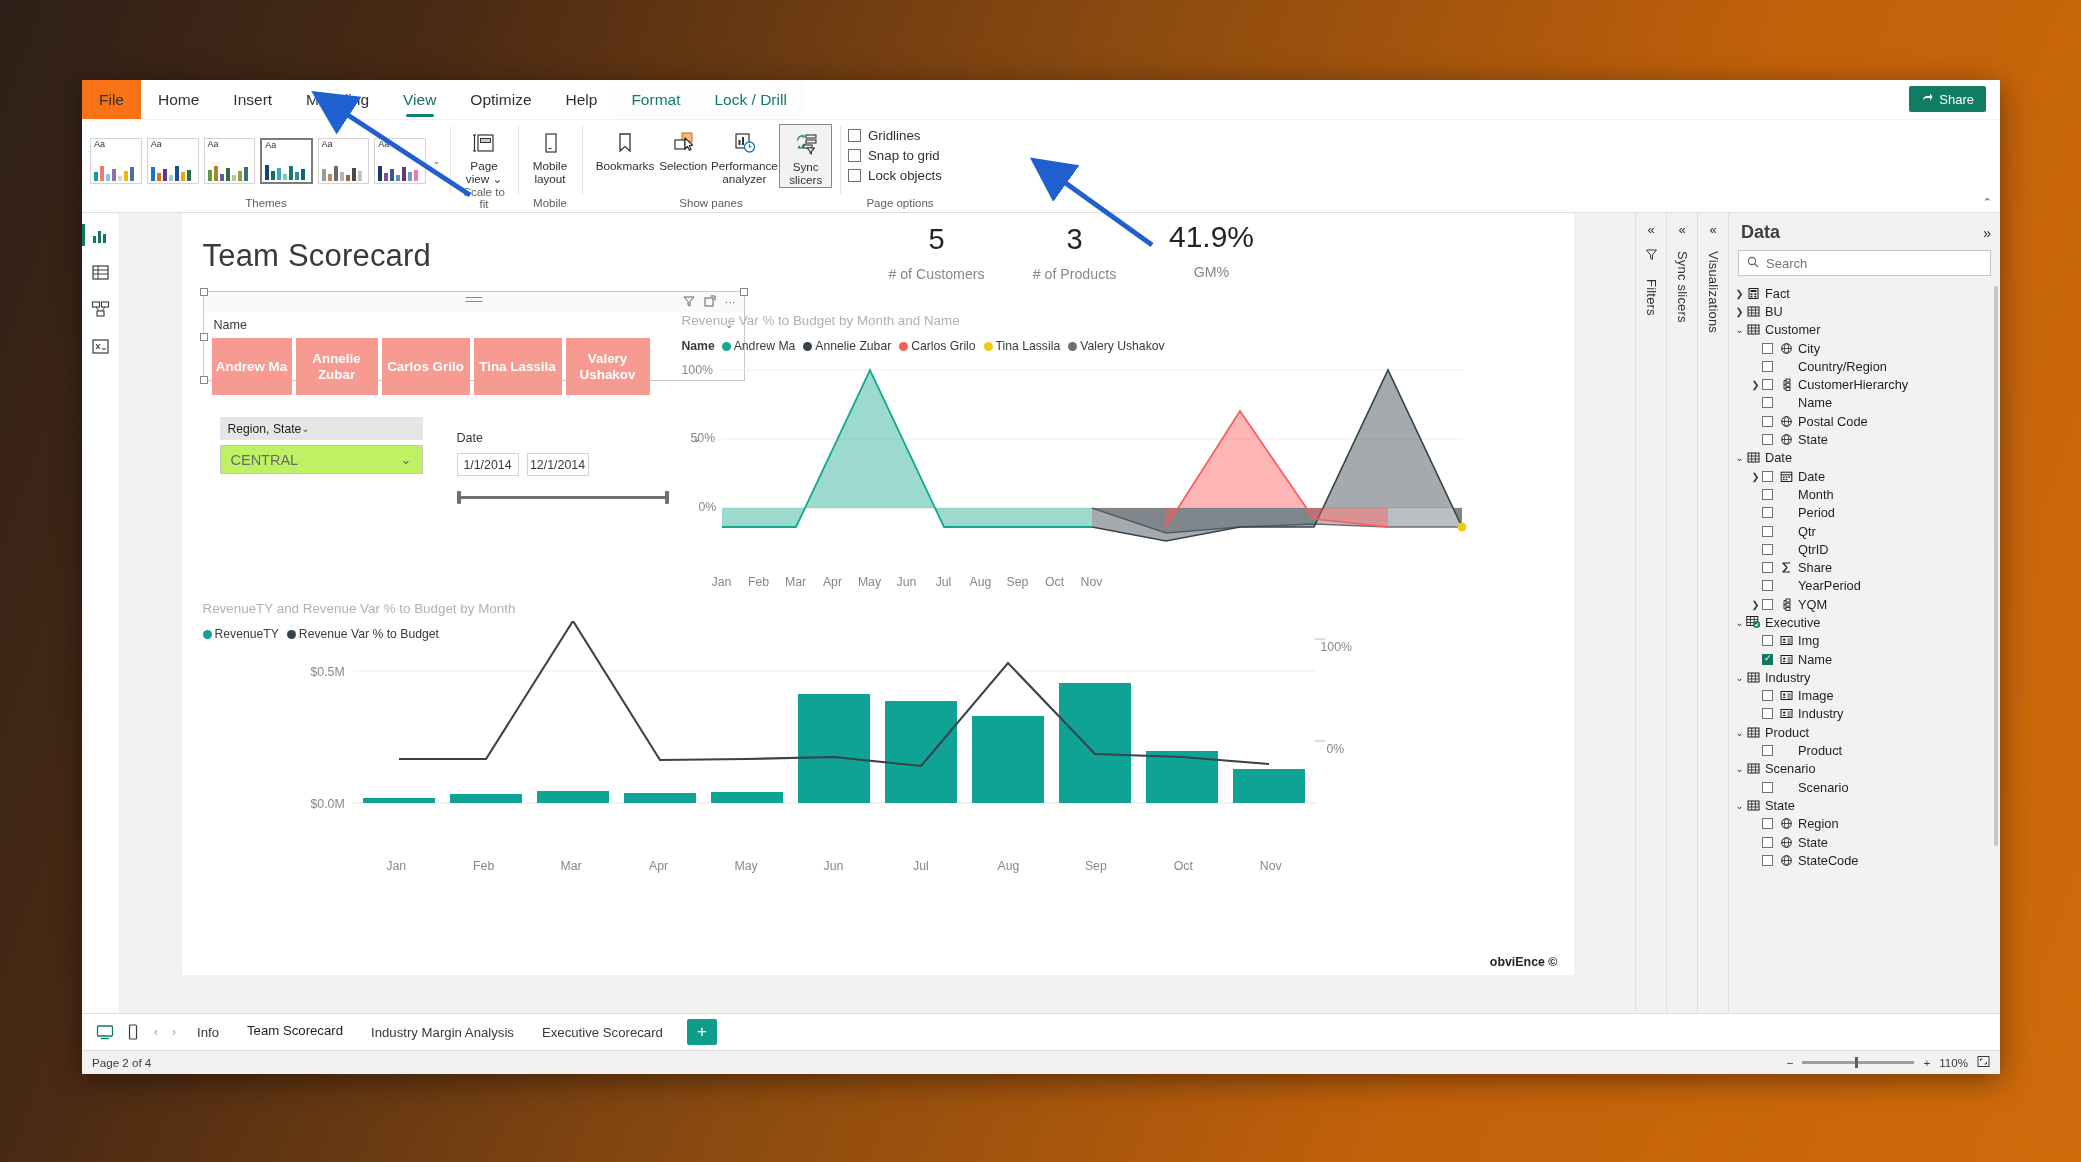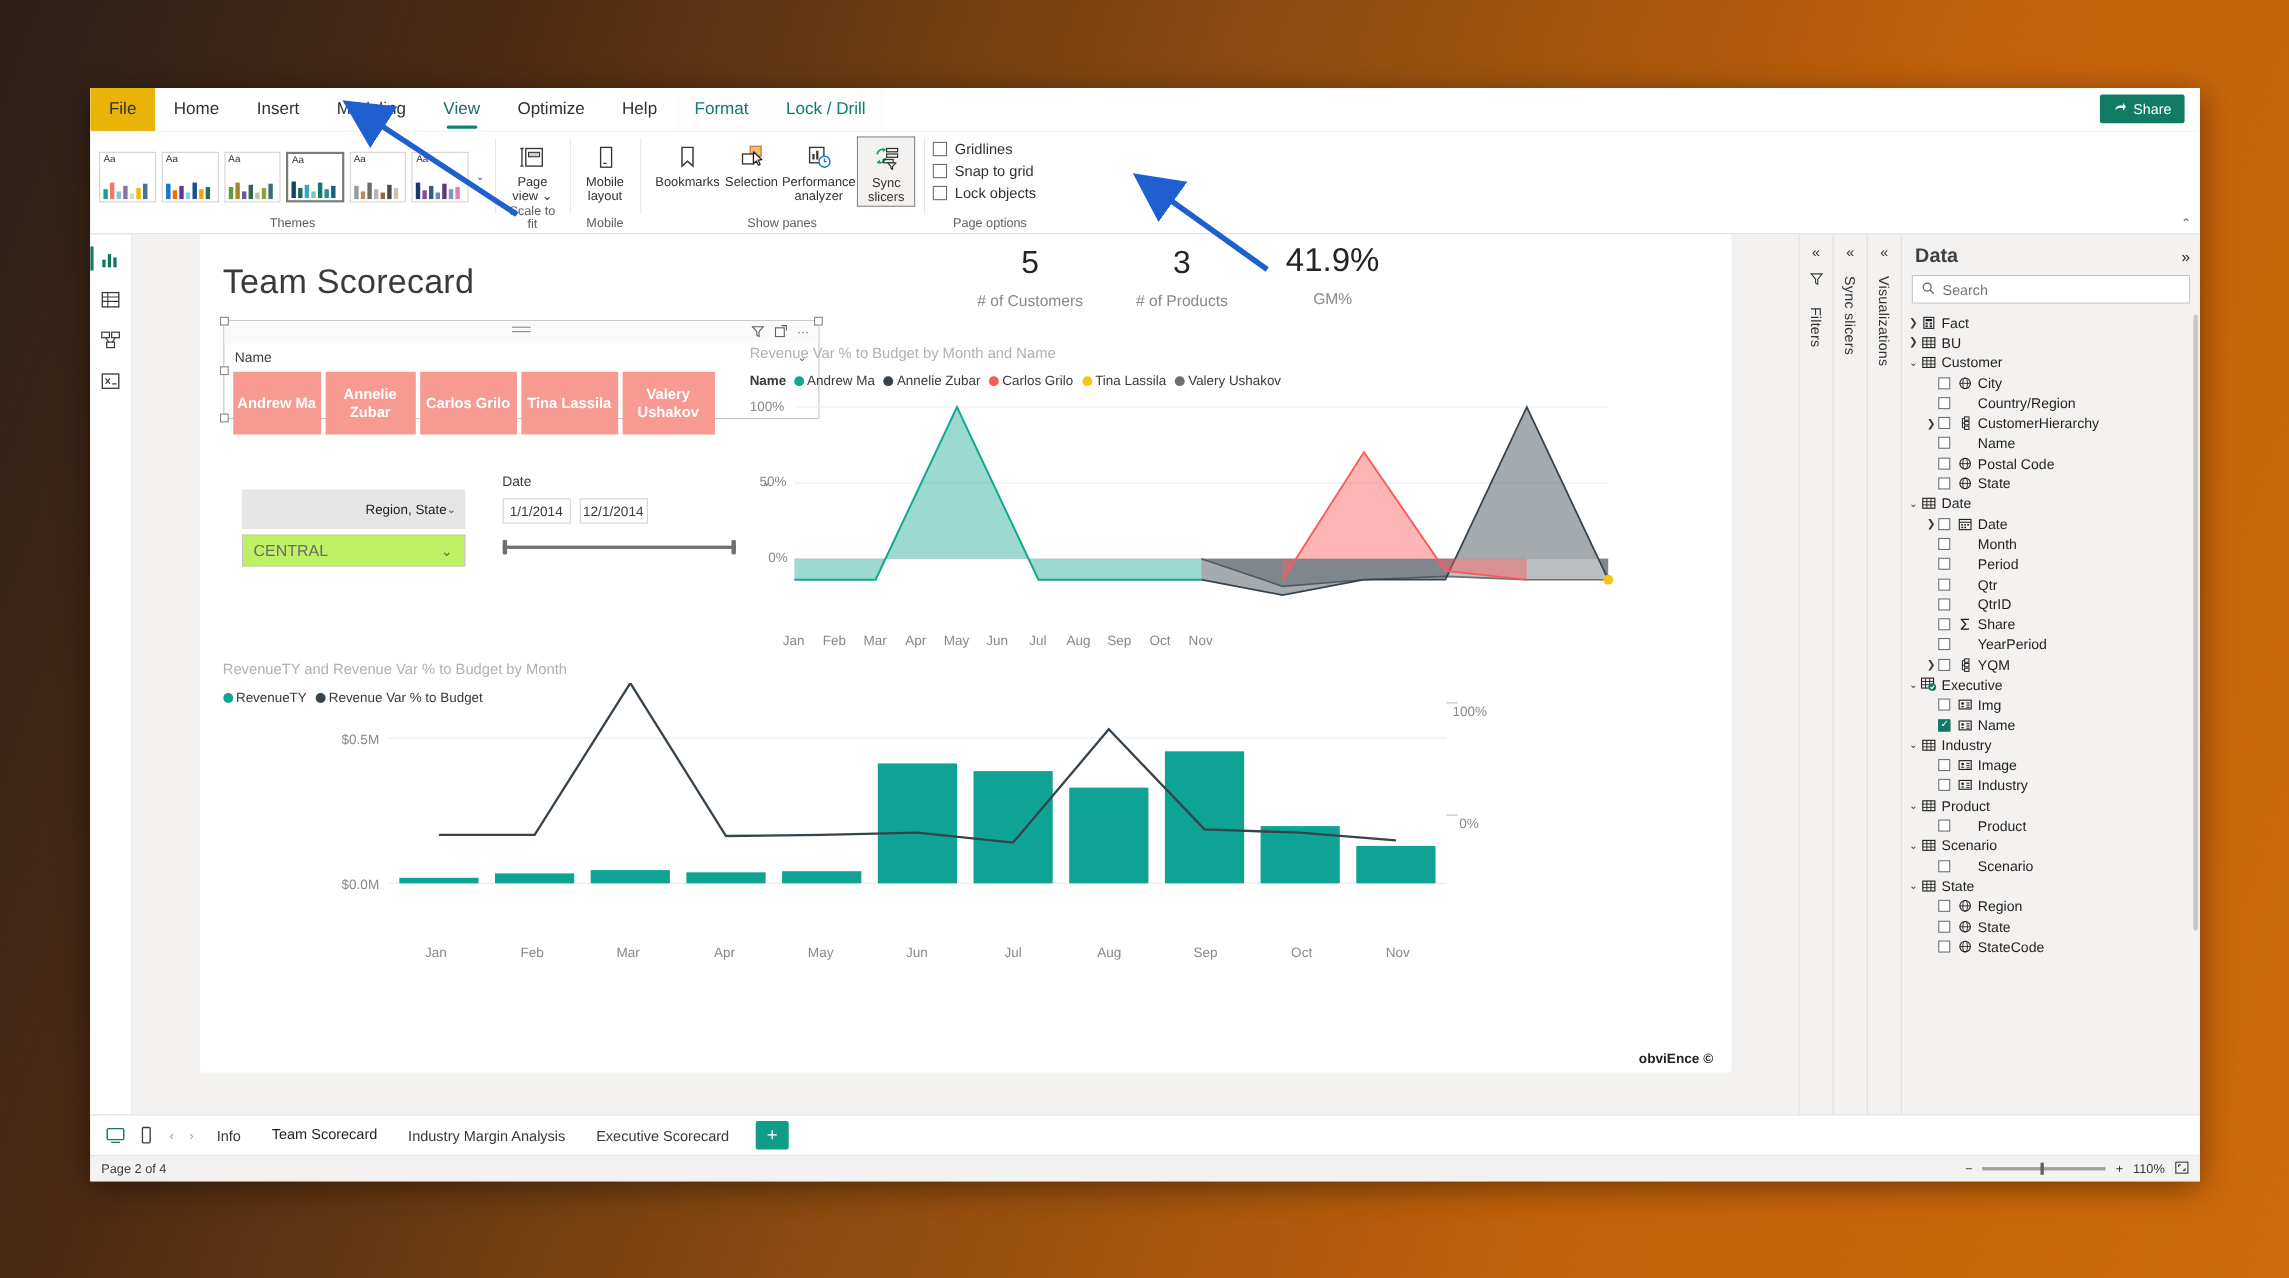--- a/index.html
+++ b/index.html
@@ -13,21 +13,21 @@
     background:linear-gradient(110deg,#2e2018 0%,#4a2a14 18%,#8a4a10 45%,#c2610a 72%,#cf6b0b 100%);}
 
   
   .app{position:absolute;left:82px;top:80px;width:1918px;height:994px;background:#fff;
        box-shadow:0 6px 28px rgba(0,0,0,.45);overflow:hidden;display:flex;flex-direction:column;}
 
   
   .ribbon-tabs{height:40px;background:#fff;display:flex;align-items:stretch;position:relative;
       font-size:15.5px;color:#323130;border-bottom:1px solid #f3f2f1;}
   .rtab{padding:0 17px;display:flex;align-items:center;cursor:default;position:relative;white-space:nowrap;}
-  .rtab.file{background:#eab308;}
+  .rtab.file{background:#f97316;}
   .rtab.active{color:#1a6e62;}
   .rtab.active::after{content:"";position:absolute;bottom:2px;left:50%;transform:translateX(-50%);
       width:28px;height:3px;background:#108272;border-radius:2px;}
   .rtab.ctx{color:#0f7b6c;background:#fdfdfd;}
   .rtab.ctx2{color:#0f7b6c;background:#fdfdfd;}
   .share-btn{position:absolute;right:14px;top:6px;height:26px;background:#107c64;color:#fff;
       border-radius:2px;display:flex;align-items:center;gap:6px;padding:0 12px;font-size:13px;}
   .share-btn .ic{font-size:12px;}
 
   
@@ -116,22 +116,22 @@
   .grip i{display:block;height:1px;background:#8a8886;margin-bottom:3px;}
   .hdr-ic{font-size:11px;color:#605e5c;}
 
   .slicer-label{font-size:12.6px;color:#3b3a39;padding:6px 0 0 10px;}
   .slicer-chev{position:absolute;right:10px;font-size:10px;color:#605e5c;}
   .chiprow{display:flex;gap:4px;padding:6px 8px 0 8px;}
   .chip{background:#f79b92;color:#fff;font-weight:bold;font-size:13.4px;
       display:flex;align-items:center;justify-content:center;text-align:center;
       height:57px;line-height:1.15;padding:0 4px;}
 
-  .dd-header{background:#e6e6e6;height:36px;display:flex;align-items:center;
-      padding:0 8px;font-size:12.2px;color:#201f1e;justify-content:flex-end;margin-top:28px;}
+  .dd-header{background:#e6e6e6;height:23px;display:flex;align-items:center;
+      padding:0 8px;font-size:12.2px;color:#201f1e;justify-content:flex-start;}
   .dd-box{border:1px solid #c8c6c4;height:29px;display:flex;align-items:center;justify-content:space-between;
       padding:0 10px;font-size:14.5px;color:#6b6b6b;background:#bef264;}
 
   .datelabel{font-size:12.6px;color:#3b3a39;}
   .datebox{border:1px solid #d6d4d2;height:23px;width:62px;display:flex;align-items:center;
       justify-content:center;font-size:12.4px;color:#3b3a39;background:#fff;}
   .slider-track{height:3px;background:#707070;position:relative;}
   .slider-cap{position:absolute;top:-5px;width:4px;height:13px;background:#707070;border-radius:1px;}
 
   .kpi{position:absolute;text-align:center;}

